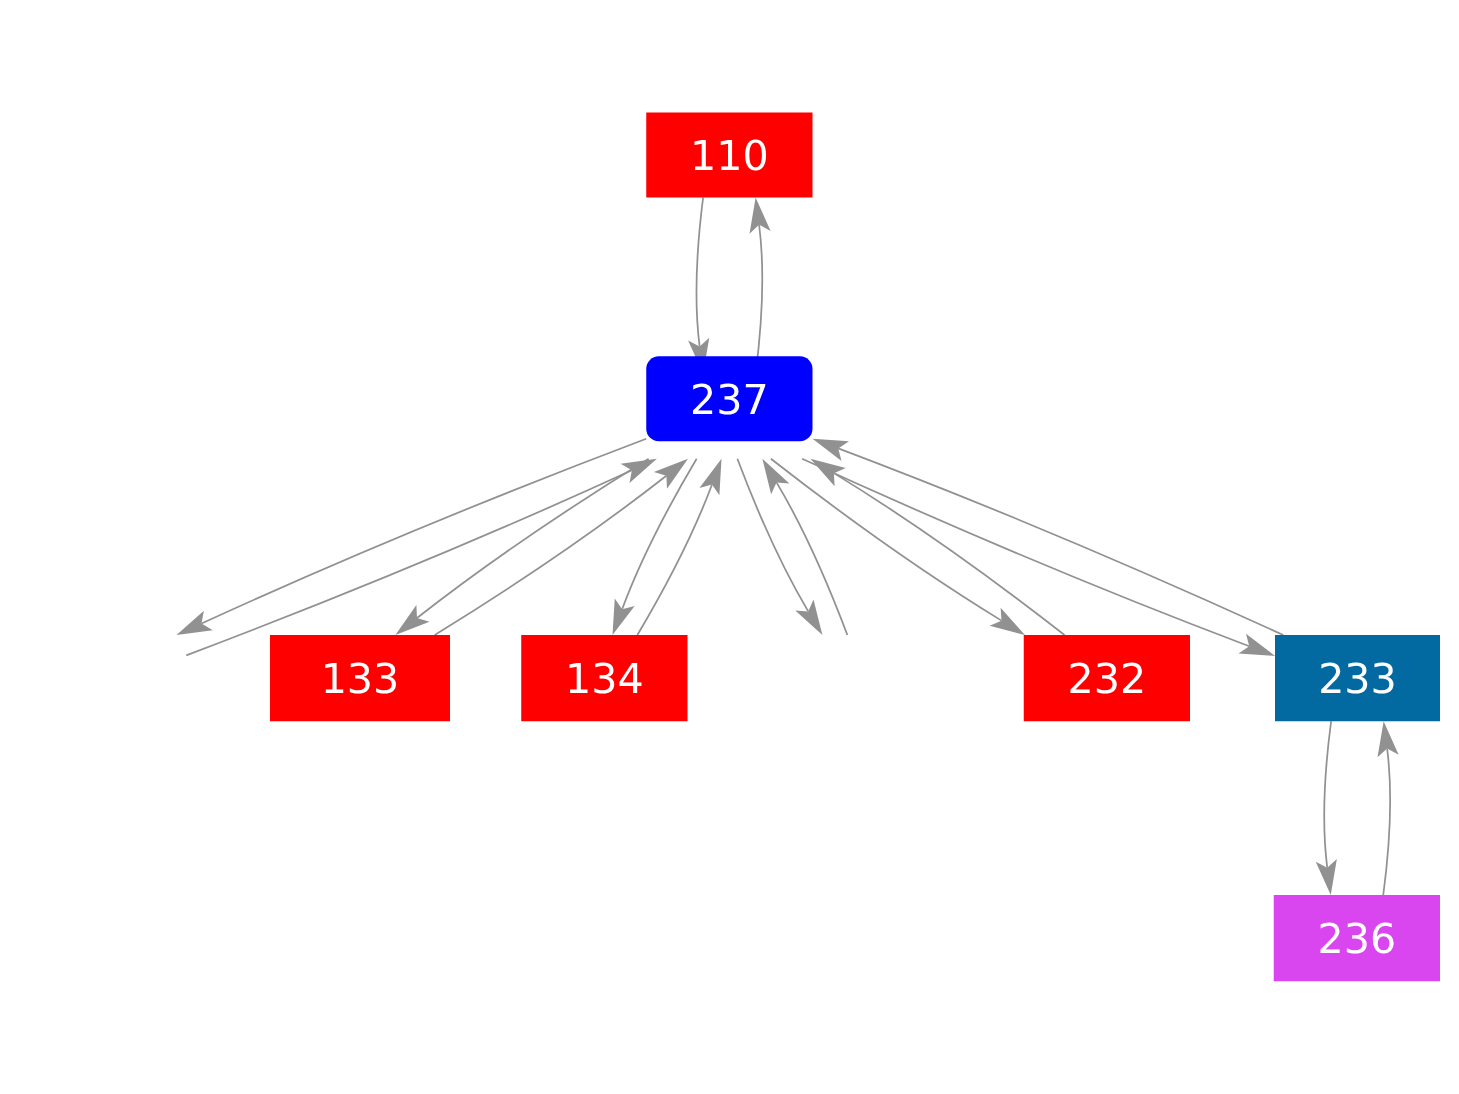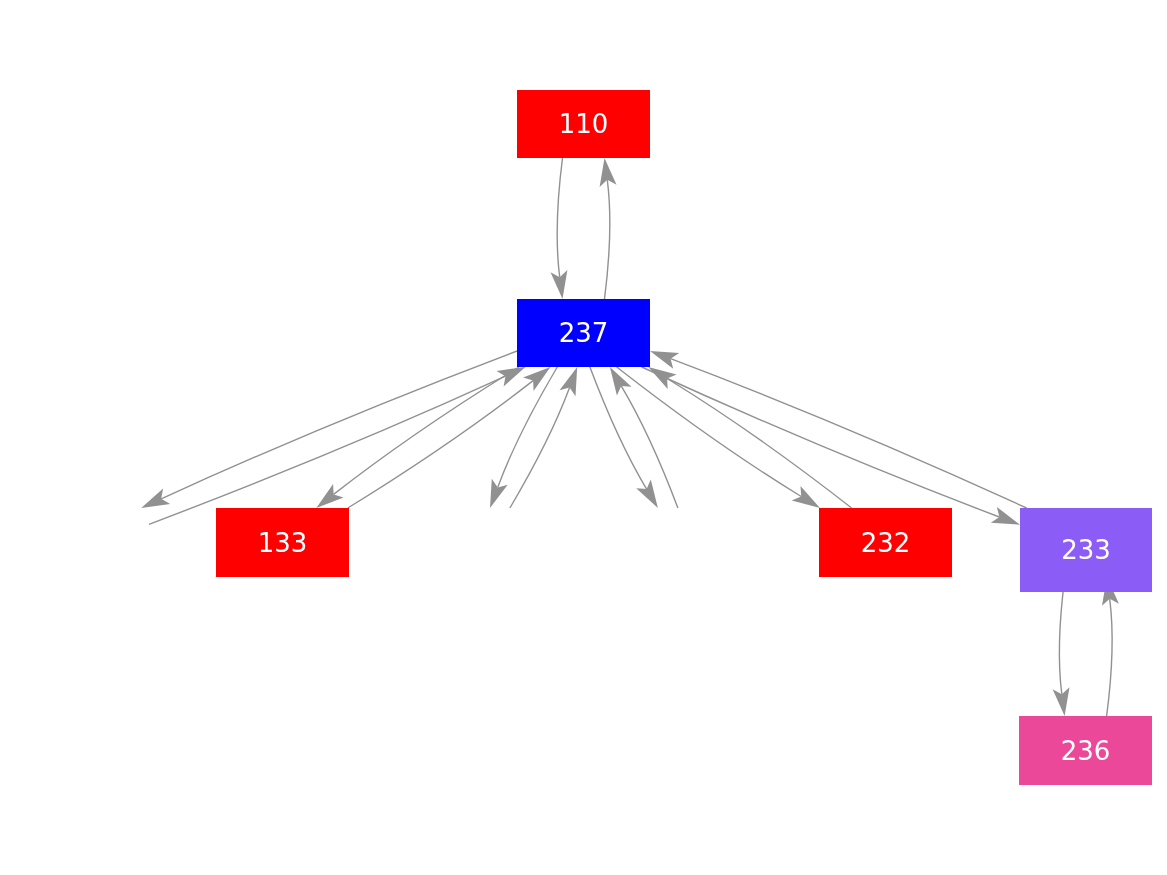--- a/index.html
+++ b/index.html
@@ -25,21 +25,21 @@
   }
   .node {
     position: absolute;
     display: flex;
     align-items: center;
     justify-content: center;
     box-sizing: border-box;
   }
   .node-label {
     color: #ffffff;
-    font-size: 26px;
+    font-size: 33px;
     line-height: 1;
     user-select: none;
   }
 </style>
 </head>
 <body>
 
 <div id="graph-canvas">
   <svg id="edges-layer" viewBox="0 0 1167 875" xmlns="http://www.w3.org/2000/svg">
       <path d="M562.5,158.0 Q553.5,228.5 559.7,277.2" fill="none" stroke="#919191" stroke-width="1.4"></path>
@@ -72,28 +72,31 @@
       <polygon points="650.0,351.0 679.2,352.9 670.6,358.7 673.2,368.8" fill="#919191"></polygon>
       <path d="M1064.9,577.0 Q1055.7,646.5 1061.8,694.2" fill="none" stroke="#919191" stroke-width="1.4"></path>
       <polygon points="1064.6,716.0 1052.6,689.3 1061.8,694.2 1069.5,687.2" fill="#919191"></polygon>
       <path d="M1106.6,716.0 Q1115.8,646.5 1109.7,598.8" fill="none" stroke="#919191" stroke-width="1.4"></path>
       <polygon points="1106.9,577.0 1118.9,603.7 1109.7,598.8 1102.0,605.8" fill="#919191"></polygon>
     </svg>
 
 <div class="node" style="left: 517px; top: 90px; width: 133px; height: 68px; background: rgb(255, 0, 0);">
       <span class="node-label">110</span>
     </div>
-    <div class="node" style="left: 517px; top: 299px; width: 133px; height: 68px; background: rgb(0, 0, 255);">
+    <div class="node" style="left: 517px; top: 285px; width: 133px; height: 68px; background: rgb(0, 0, 255); border-radius: 10px;">
       <span class="node-label">237</span>
     </div>
-    <div class="node" style="left: 216px; top: 508px; width: 133px; height: 69px; background: rgb(255, 0, 0);">
+    <div class="node" style="left: 216px; top: 508px; width: 144px; height: 69px; background: rgb(255, 0, 0);">
       <span class="node-label">133</span>
+    </div>
+    <div class="node" style="left: 417px; top: 508px; width: 133px; height: 69px; background: rgb(255, 0, 0);">
+      <span class="node-label">134</span>
     </div>
     <div class="node" style="left: 819px; top: 508px; width: 133px; height: 69px; background: rgb(255, 0, 0); text-align: center;">
       <span class="node-label">232</span>
     </div>
-    <div class="node" style="left: 1020px; top: 508px; width: 132px; height: 84px; background: #8b5cf6;">
+    <div class="node" style="left: 1020px; top: 508px; width: 132px; height: 69px; background: #0369a1;">
       <span class="node-label">233</span>
     </div>
-    <div class="node" style="left: 1019px; top: 716px; width: 133px; height: 69px; background: #ec4899;">
+    <div class="node" style="left: 1019px; top: 716px; width: 133px; height: 69px; background: #d946ef;">
       <span class="node-label">236</span>
     </div>
   </div>
 
 </body></html>

